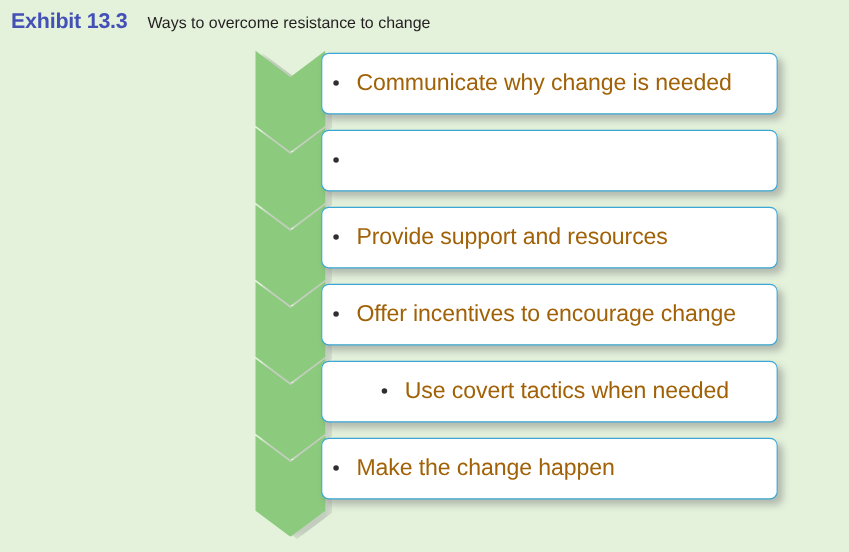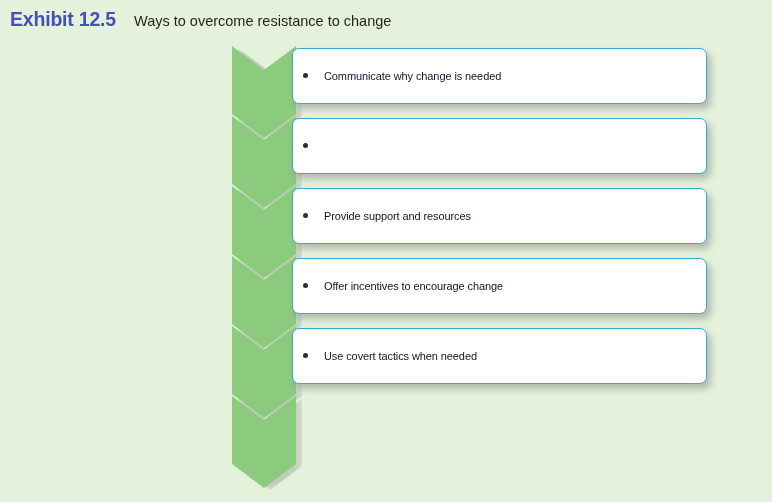--- a/index.html
+++ b/index.html
@@ -86,22 +86,22 @@
     border: 1.6px solid #3ba7d4;
     border-radius: 7px;
     box-sizing: border-box;
     box-shadow: 4px 5px 7px rgba(110,110,110,0.42);
     display: flex;
     align-items: center;
   }
   .box-text {
     display: block;
     padding-left: 9px;
-    font-size: 11px;
-    color: #0f172a;
+    font-size: 21px;
+    color: #a16207;
     letter-spacing: -0.1px;
     white-space: nowrap;
   }
   .bullet {
     display: inline-block;
     width: 5px;
     height: 5px;
     border-radius: 50%;
     background: #2f2f2f;
     vertical-align: middle;
@@ -113,21 +113,21 @@
     align-items: center;
     padding-left: 10px;
   }
 </style>
 </head>
 <body>
 
 <div id="stage">
 
   <div class="title-bar">
-    <span class="title-exhibit">Exhibit 12.5</span><span class="title-sub">Ways to overcome resistance to change</span>
+    <span class="title-exhibit">Exhibit 13.3</span><span class="title-sub">Ways to overcome resistance to change</span>
   </div>
 
   <div class="chevron-column">
     <div class="chevron-shadow" style="top:2px;"></div>
     <div class="chevron-shadow" style="top:72px;"></div>
     <div class="chevron-shadow" style="top:142px;"></div>
     <div class="chevron-shadow" style="top:212px;"></div>
     <div class="chevron-shadow" style="top:282px;"></div>
     <div class="chevron-shadow" style="top:352px;"></div>
 
@@ -159,21 +159,27 @@
     </div>
   </div>
 
   <div class="box" style="top:258px;">
     <div class="box-row">
       <span class="bullet"></span>
       <span class="box-text">Offer incentives to encourage change</span>
     </div>
   </div>
 
-  <div class="box" style="top:328px;">
+  <div class="box" style="top:328px;padding-left:44px;">
     <div class="box-row">
       <span class="bullet"></span>
       <span class="box-text">Use covert tactics when needed</span>
     </div>
   </div>
 
+  <div class="box" style="top:398px;">
+    <div class="box-row">
+      <span class="bullet"></span>
+      <span class="box-text">Make the change happen</span>
+    </div>
+  </div>
 
 </div>
 
 </body></html>

